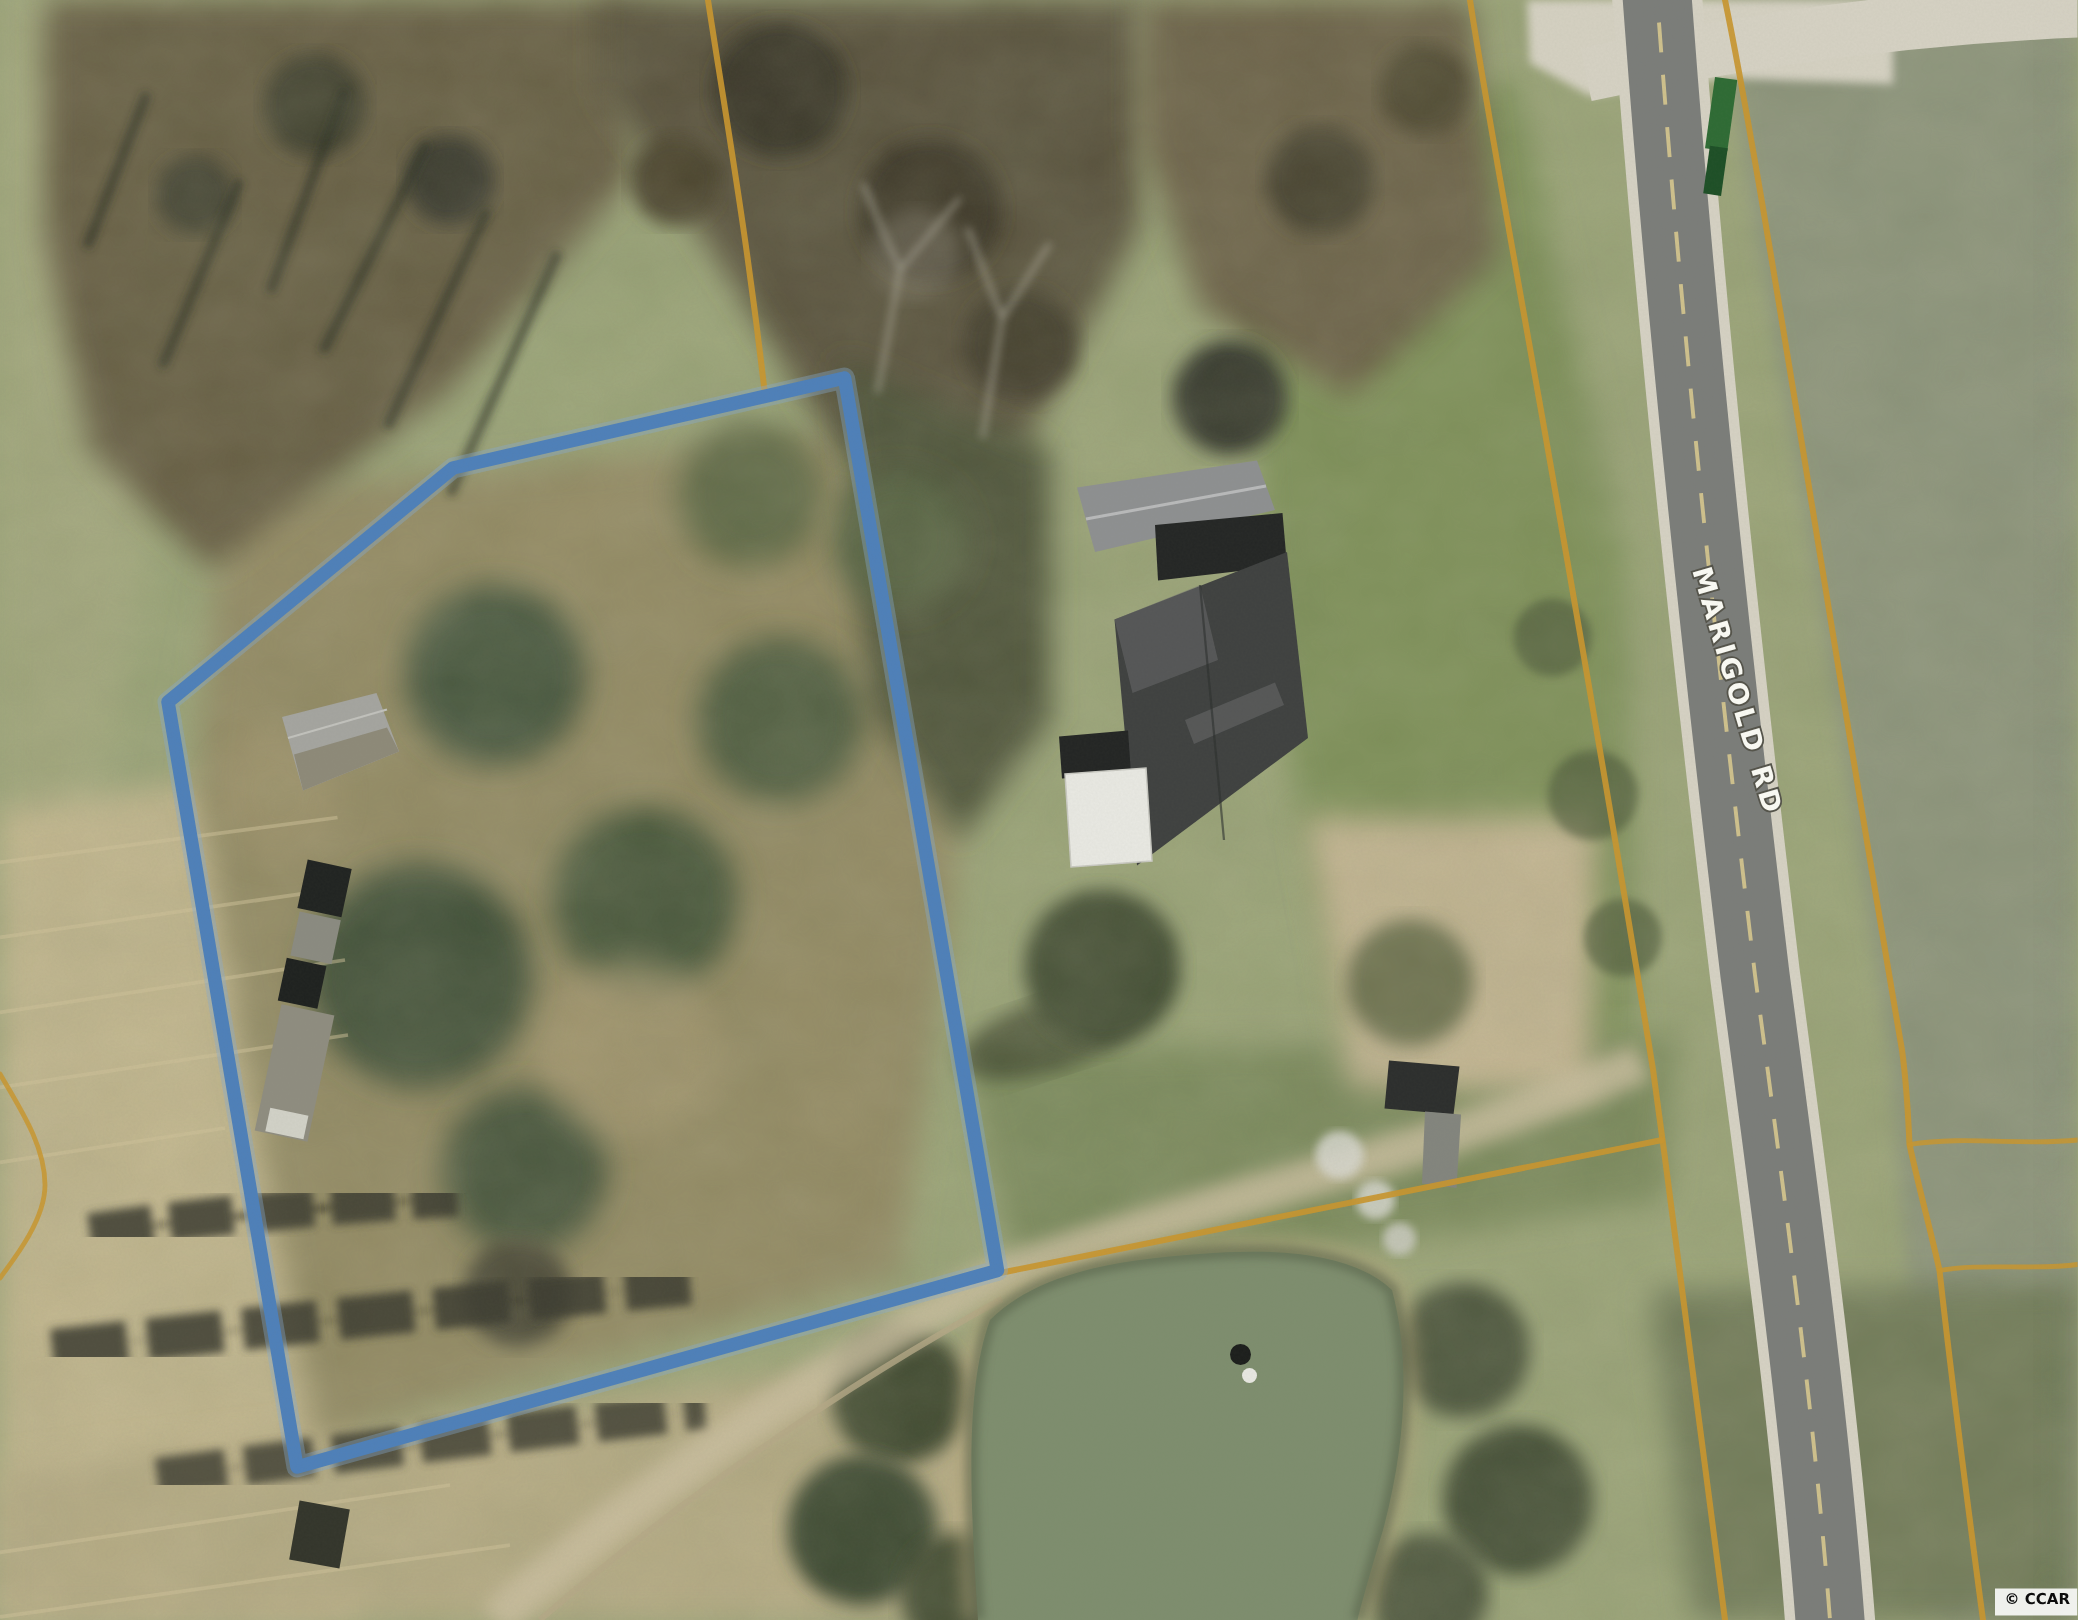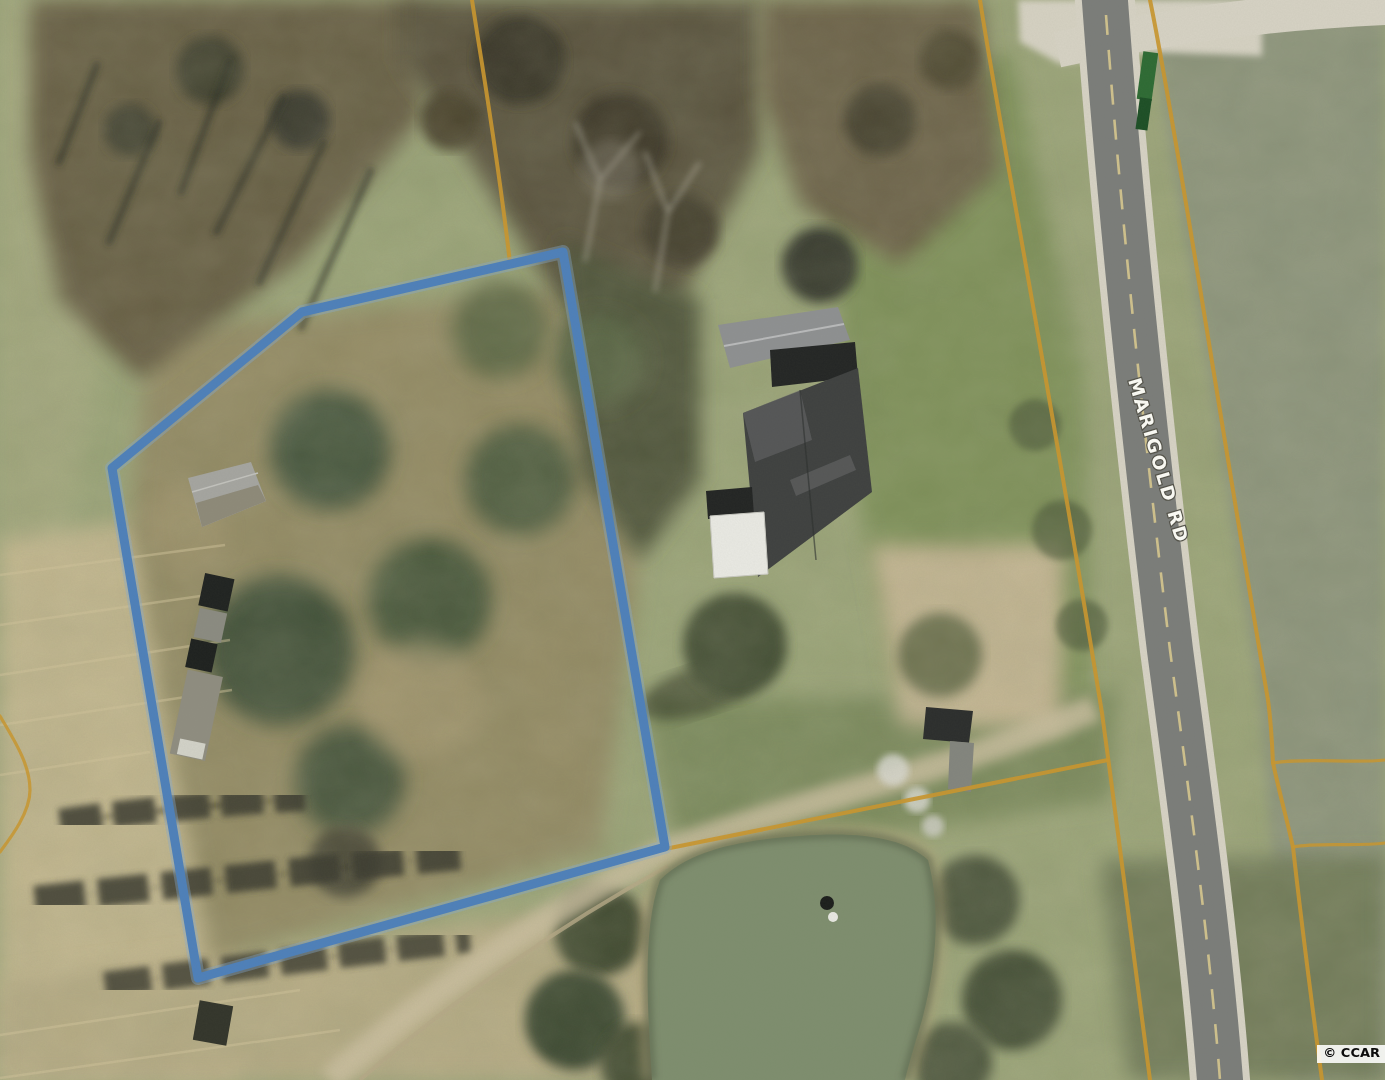--- a/index.html
+++ b/index.html
@@ -23,23 +23,23 @@
   .pond-outer{fill:none;stroke:#b2a67c;stroke-width:20;opacity:.55}
   .pond-body{fill:var(--pond,#7e8e6e)}
   .pond-shadowring{fill:none;stroke:#57614a;stroke-width:9;opacity:.55}
 
   .road-label{
     font-family:"DejaVu Sans","Liberation Sans",sans-serif;
     font-weight:bold;font-size:18px;letter-spacing:2px;
     fill:#fcfcf6;stroke:#54534a;stroke-width:2.4px;paint-order:stroke;
   }
   .watermark{
-    position:absolute;right:0;bottom:17px;z-index:5;
+    position:absolute;right:0;bottom:3px;z-index:5;
     background:rgba(255,255,255,.88);
-    color:#0c0c0c;font-size:13px;font-weight:bold;
+    color:#0c0c0c;font-size:10px;font-weight:bold;
     padding:0 5px 2px 6px;line-height:16px;
   }
 </style>
 </head>
 <body>
 
 <div class="stage">
 <svg width="1385" height="1080" viewBox="0 0 1385 1080">
   <defs>
     <filter id="b3">

